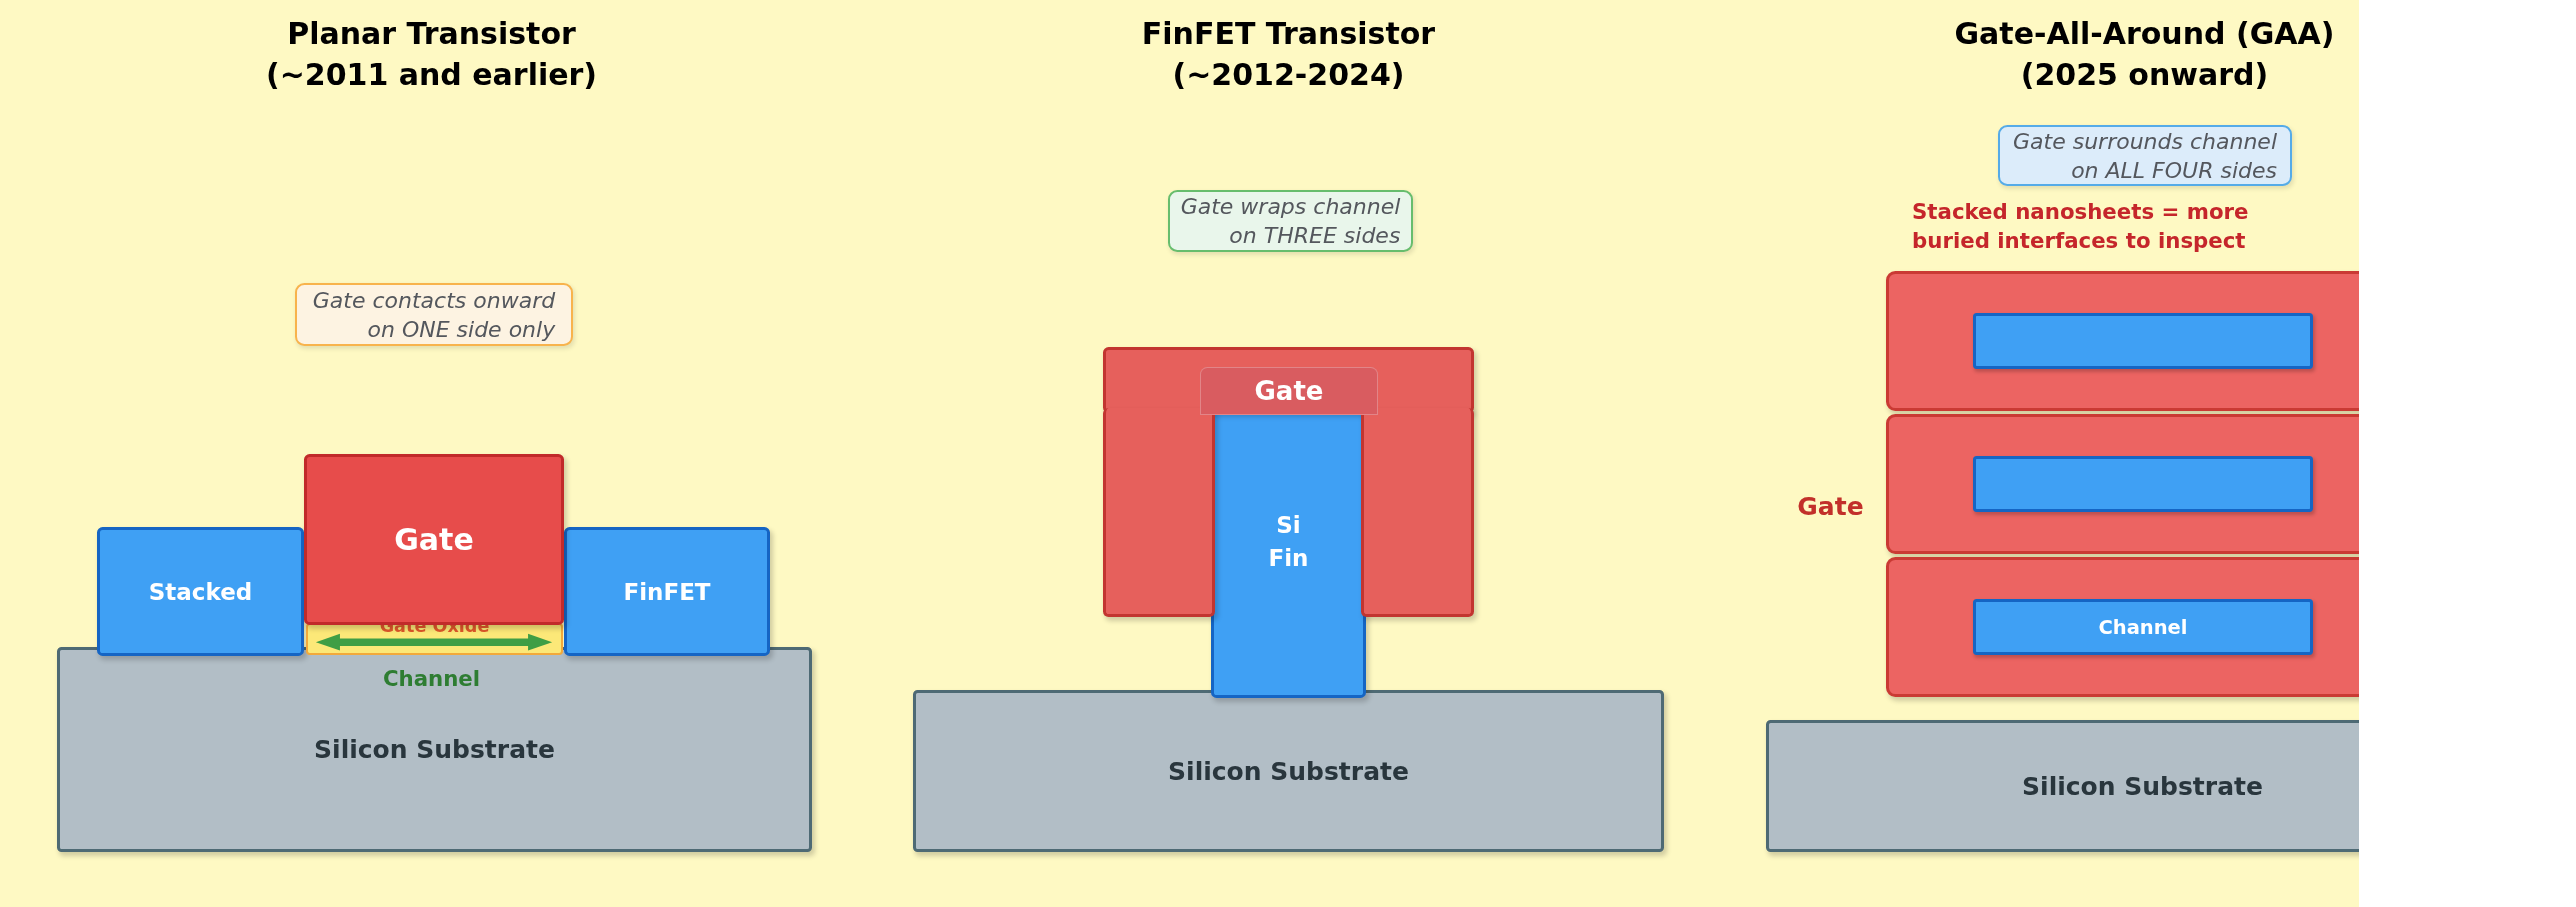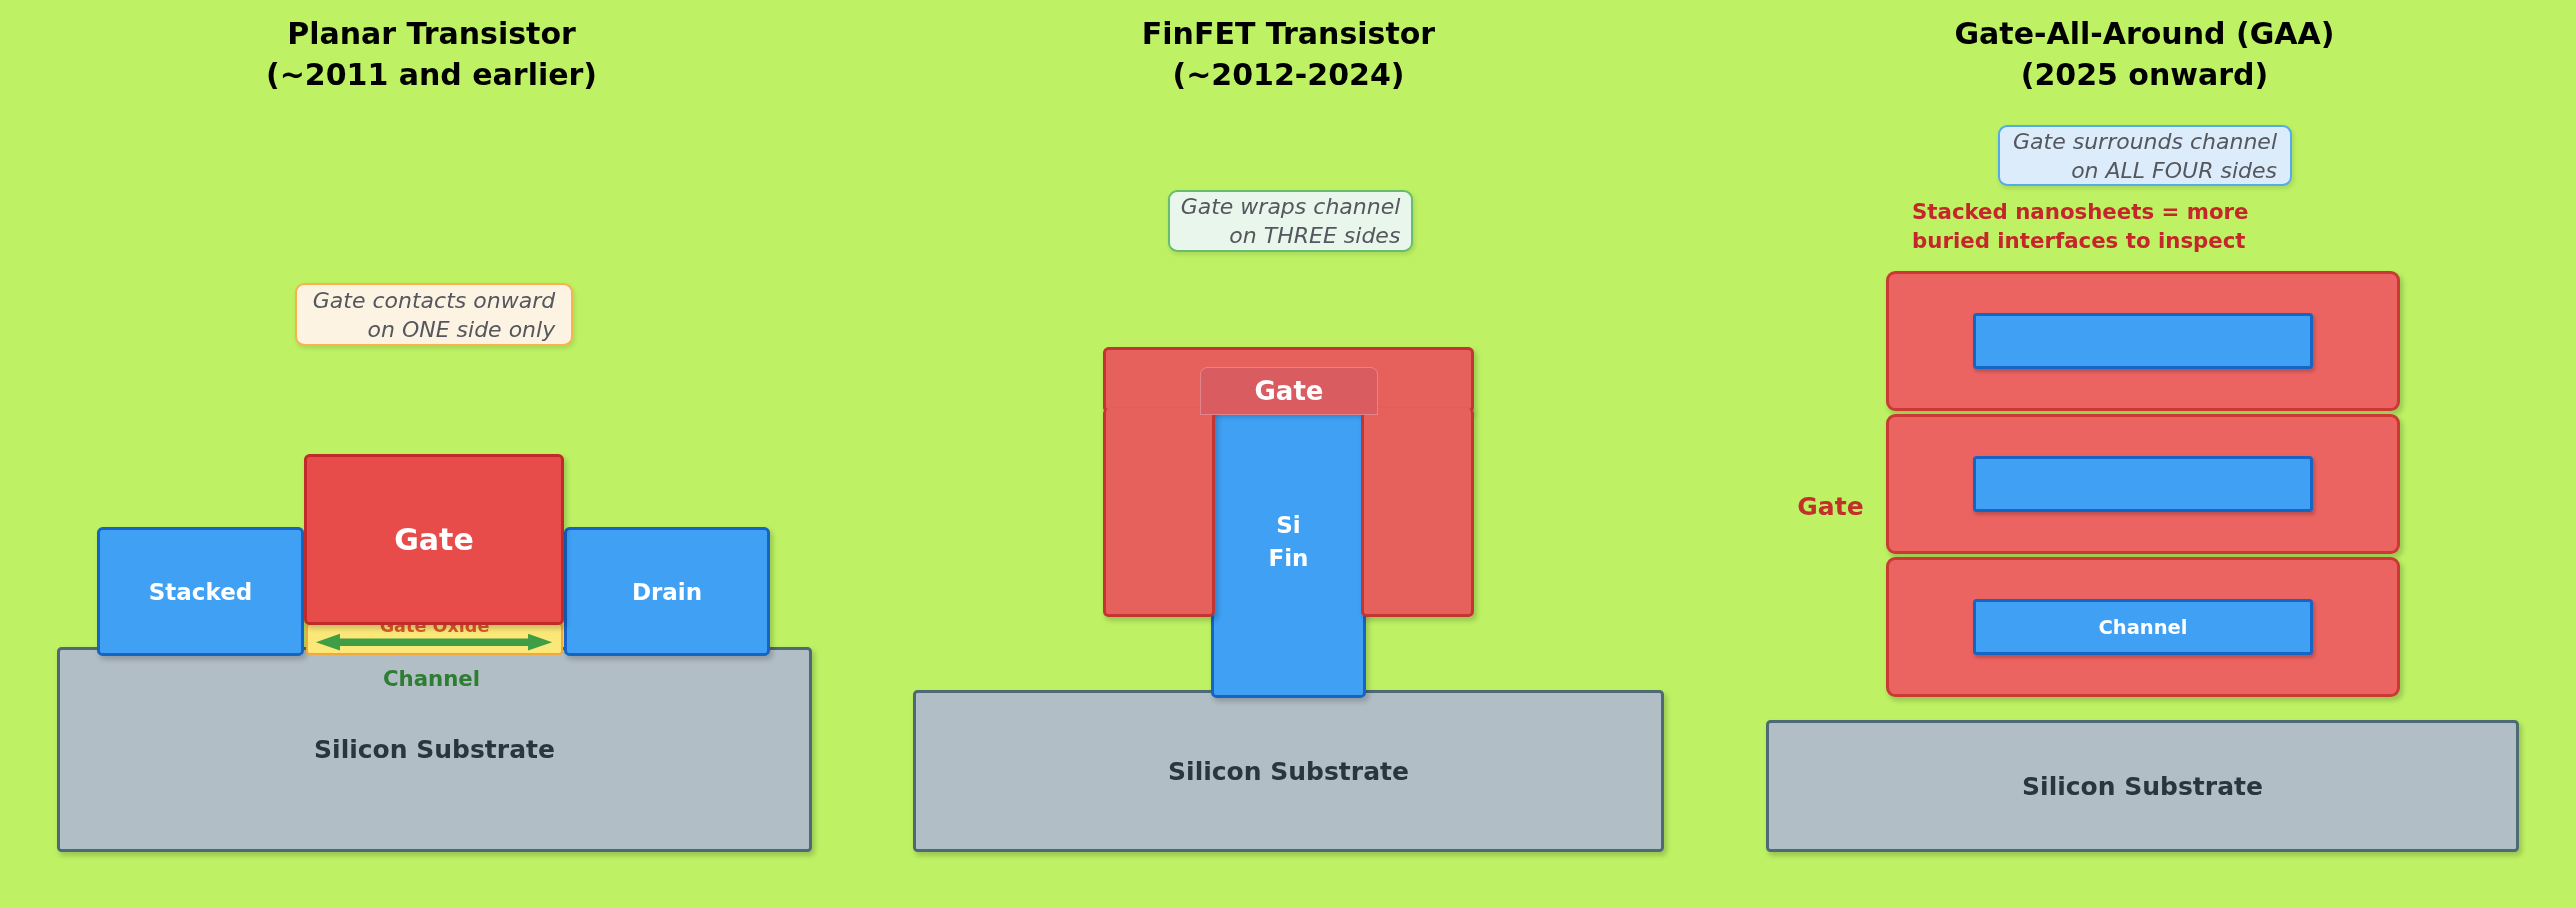--- a/index.html
+++ b/index.html
@@ -1,17 +1,17 @@
 <!DOCTYPE html>
 <html style="font-size:15px"><head>
 <meta charset="utf-8">
 <style>
   html, body { margin:0; padding:0; background:#ffffff; }
   #canvas {
-    position:relative; width:2576px; height:907px; background:#bef264;
+    position:relative; width:2359px; height:907px; background:#fef9c3;
     font-family:"DejaVu Sans", "Liberation Sans", sans-serif; overflow:hidden;
   }
   .abs { position:absolute; box-sizing:border-box; }
   .pre { white-space:pre-line; }
 
   
   .panel-title { font-weight:bold; font-size:30px; line-height:41px; text-align:center; color:#000; }
   .callout {
     border-radius:9.3px; border:2.8px solid; font-style:italic; font-size:22px; line-height:29px;
     text-align:right; color:#54575d; display:flex; align-items:center; justify-content:center;
@@ -89,21 +89,21 @@
 
     <div class="abs substrate p1-substrate">
       <span>Silicon Substrate</span>
     </div>
 
     <div class="abs patch blue-fill white-label p1-source">
       <span>Stacked</span>
     </div>
 
     <div class="abs patch blue-fill white-label p1-drain">
-      <span>Drain</span>
+      <span>FinFET</span>
     </div>
 
     <div class="abs p1-oxide">
       <div class="abs p1-oxide-label">Gate Oxide</div>
       <svg class="abs p1-arrow" viewBox="0 0 259 22" preserveAspectRatio="none">
         <line x1="20" y1="11" x2="239" y2="11" stroke="#3f9e45" stroke-width="8"></line>
         <polygon points="2,11 28,2 28,20" fill="#3f9e45"></polygon>
         <polygon points="257,11 231,2 231,20" fill="#3f9e45"></polygon>
       </svg>
     </div>

